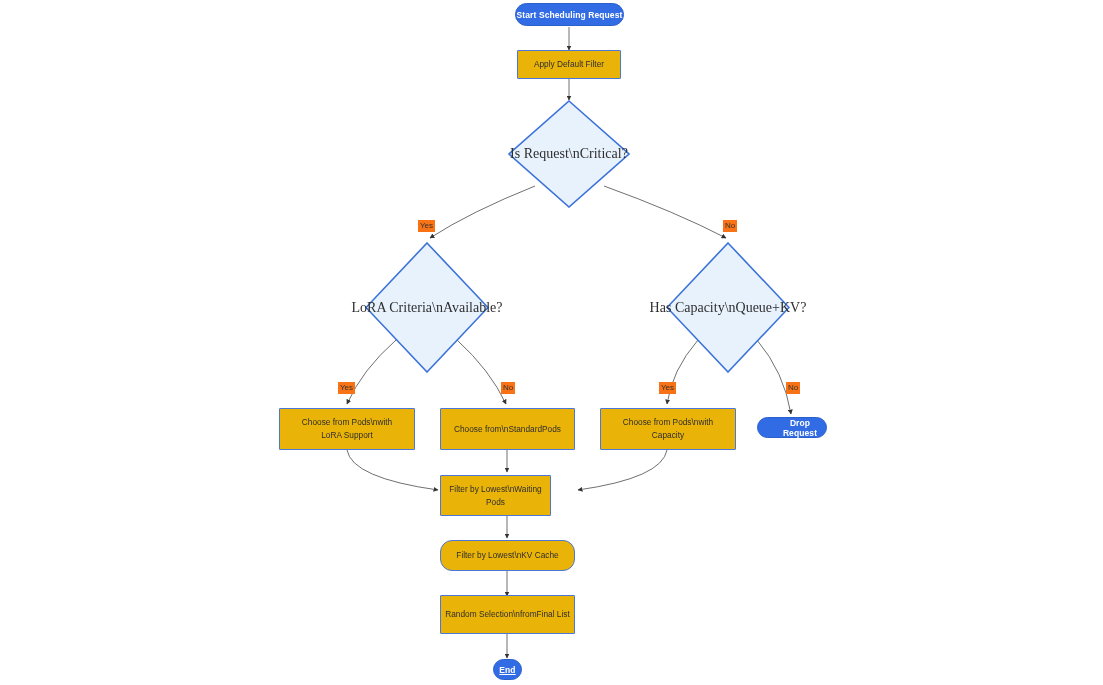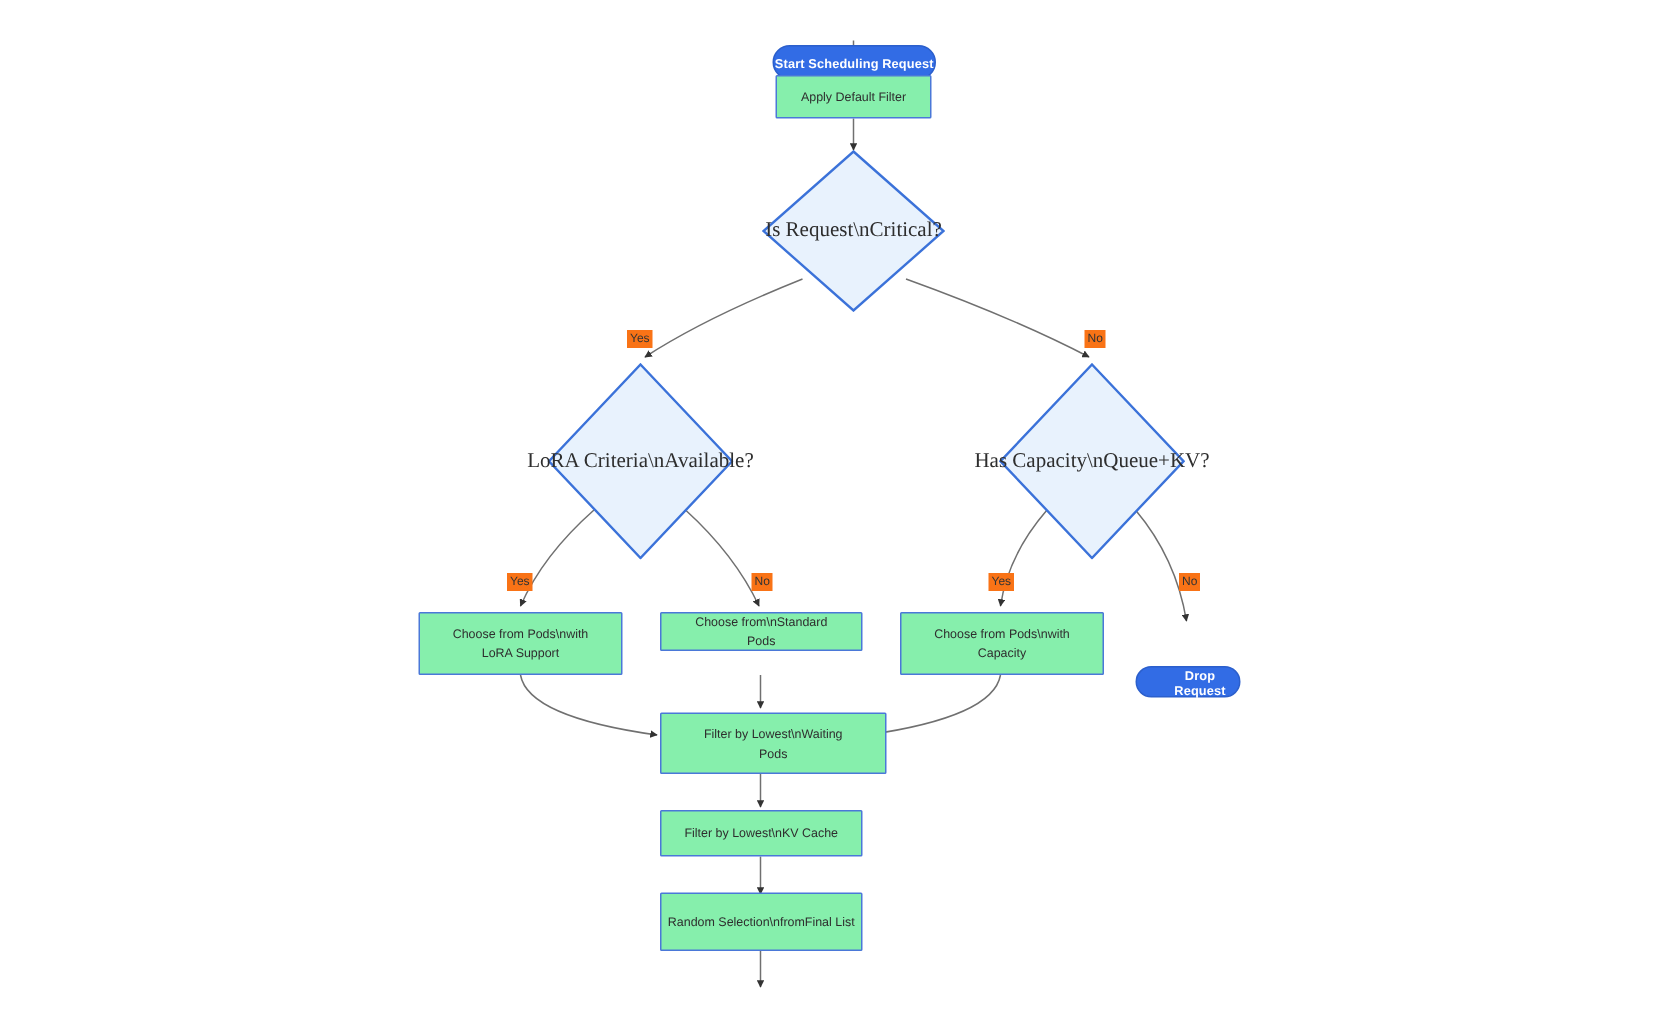--- a/index.html
+++ b/index.html
@@ -37,25 +37,24 @@
   }
   
   .node.pill {
     background: #326ce5;
     border: 1px solid #2b5fcc;
     border-radius: 14px;
     color: #ffffff;
     font-size: 8.5px;
     font-weight: bold;
     letter-spacing: .1px;
-    margin-top: 27px;
   }
   
   .node.box {
-    background: #86efac;
+    background: #eab308;
     border: 1.4px solid #4a78d8;
     border-radius: 1px;
     color: #2e2e2e;
     font-size: 8.3px;
     line-height: 13px;
   }
   
   .node.diamond {
     background: transparent;
     border: none;
@@ -156,40 +155,40 @@
       <polygon points="62,1 123,65.5 62,130 1,65.5" fill="#e8f2fd" stroke="#3b72d9" stroke-width="1.6"></polygon>
     </svg>
     <span class="dia-label">LoRA Criteria\nAvailable?</span>
   </div>
 
   <div class="node box" style="left:279px; top:408px; width:136px; height:42px; flex-direction:column;">
     <span>Choose from Pods\nwith</span>
     <span>LoRA Support</span>
   </div>
 
-  <div class="node box" style="left:440px; top:408px; width:135px; height:26px; flex-direction:column;">
+  <div class="node box" style="left:440px; top:408px; width:135px; height:42px; ">
     <span>Choose from\nStandard</span>
     <span>Pods</span>
   </div>
 
   <div class="node box" style="left:600px; top:408px; width:136px; height:42px; flex-direction:column;">
     <span>Choose from Pods\nwith</span>
     <span>Capacity</span>
   </div>
 
   <div class="node pill" style="left:757px; top:417px; width:70px; height:21px;padding-left:16px;">
     <span>Drop Request</span>
   </div>
 
-  <div class="node box" style="left:440px; top:475px; width:151px; height:41px; flex-direction:column;">
+  <div class="node box" style="left:440px; top:475px; width:111px; height:41px; flex-direction:column;">
     <span>Filter by Lowest\nWaiting</span>
     <span>Pods</span>
   </div>
 
-  <div class="node box" style="left:440px; top:540px; width:135px; height:31px;">
+  <div class="node box" style="left:440px; top:540px; width:135px; height:31px;border-radius:12px;">
     <span>Filter by Lowest\nKV Cache</span>
   </div>
 
   <div class="node box" style="left:440px; top:595px; width:135px; height:39px; flex-direction:row;">
     <span>Random Selection\nfrom</span>
     <span>Final List</span>
   </div>
 
   <div class="node pill" style="left:493px; top:659px; width:29px; height:21px;text-decoration:underline;">
     <span>End</span>

